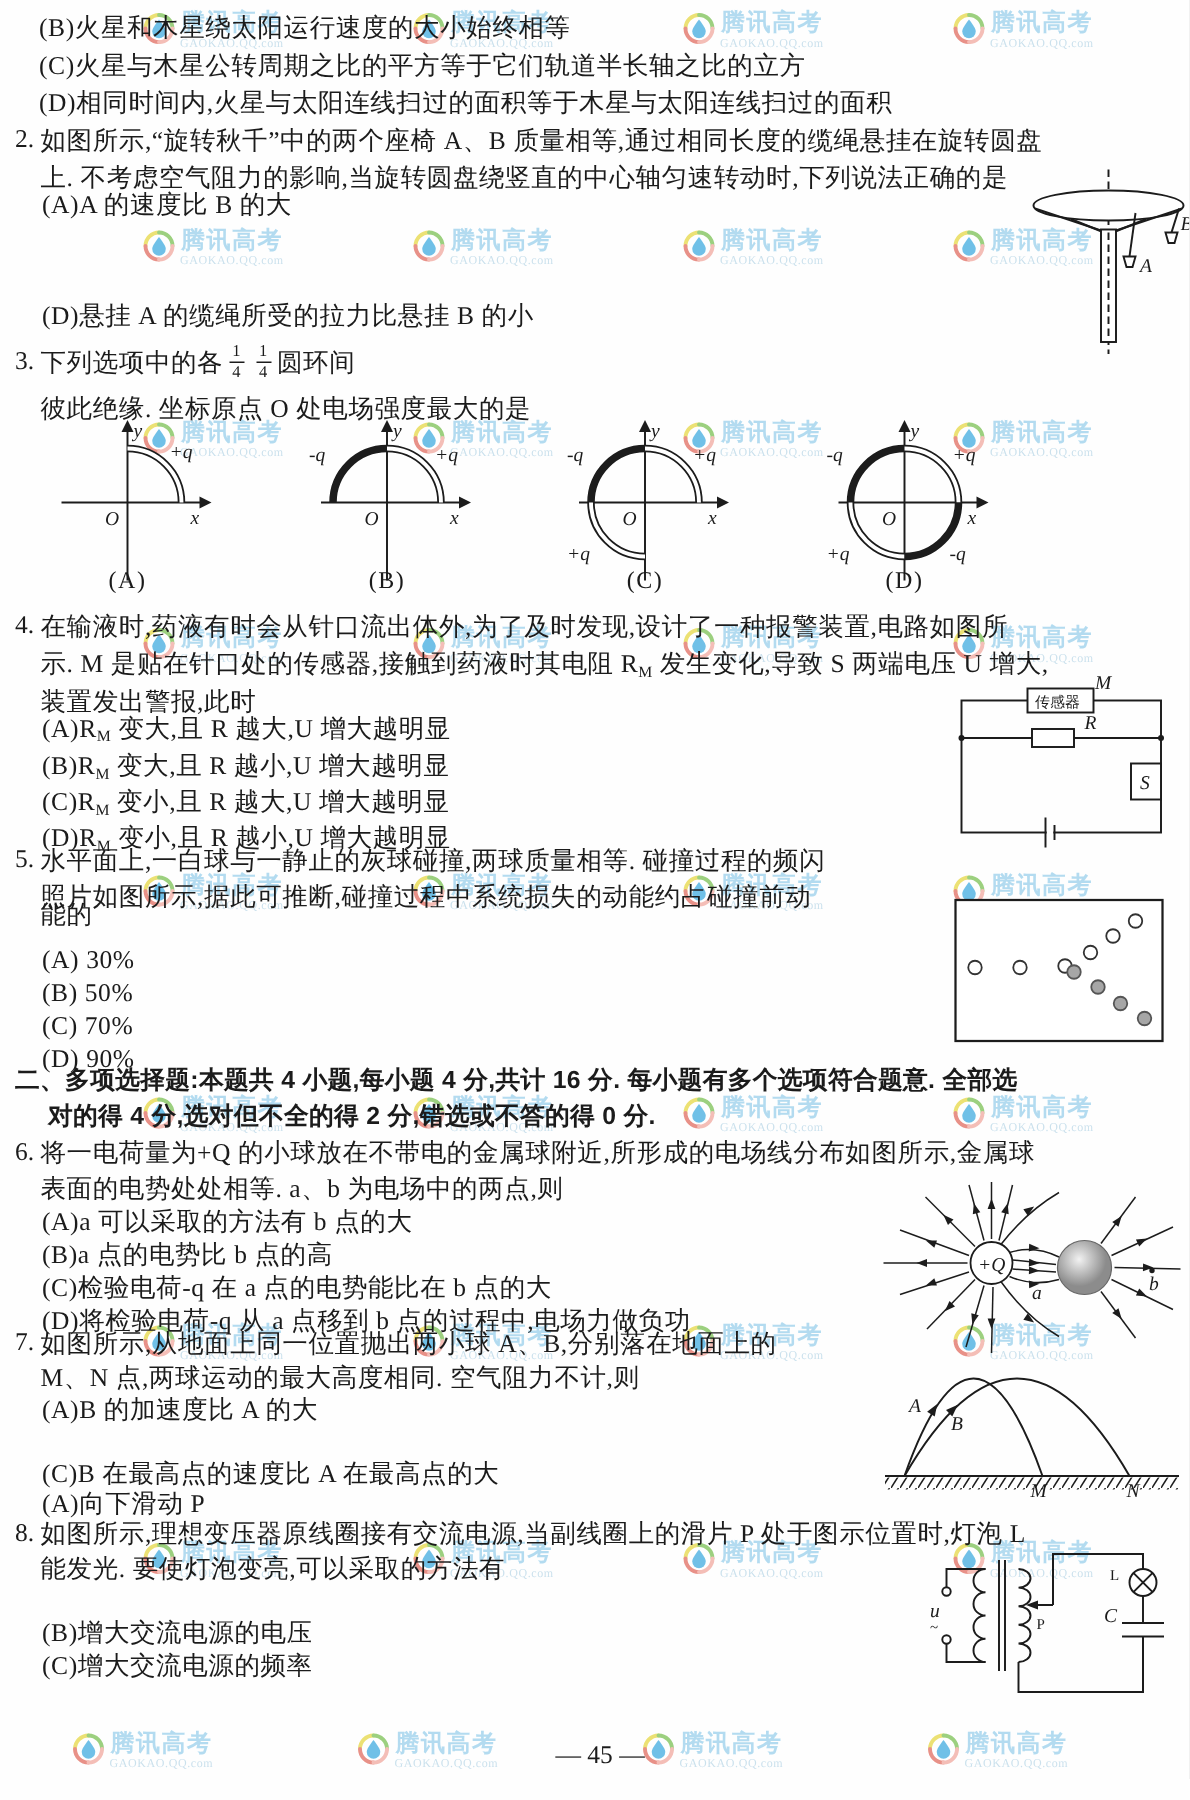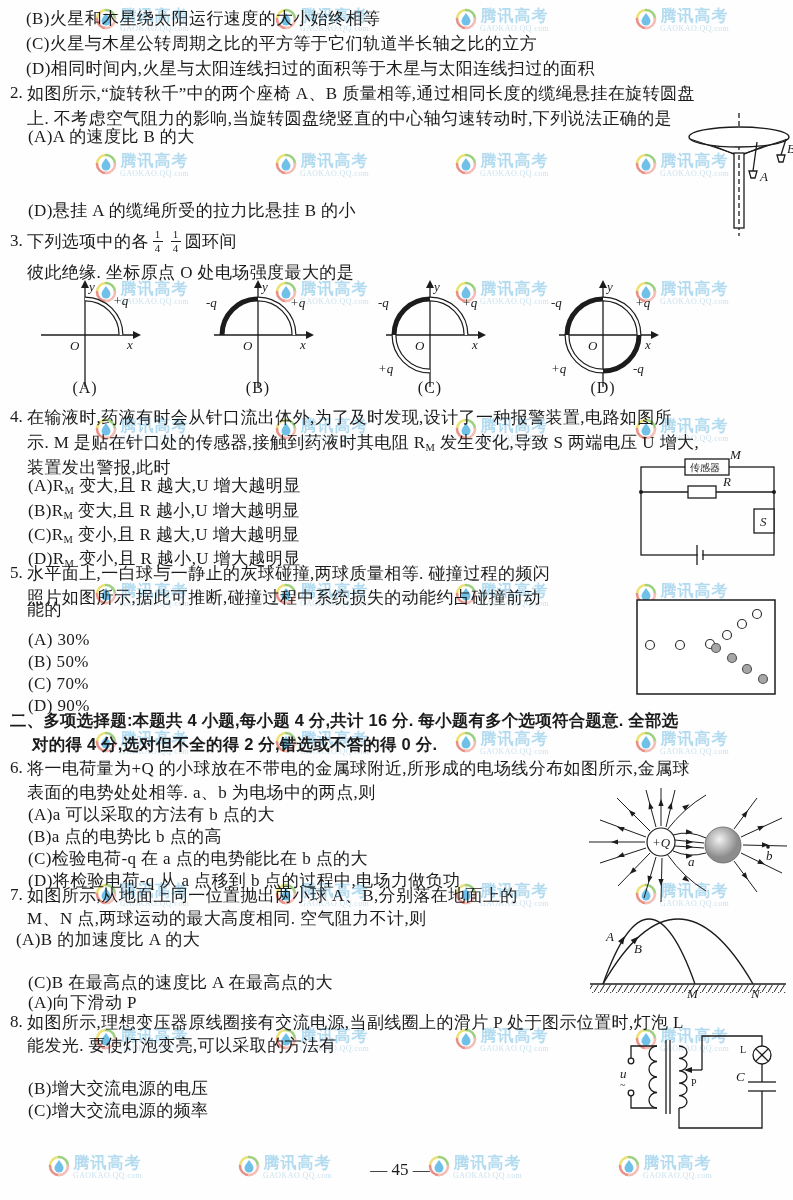--- a/index.html
+++ b/index.html
@@ -734,21 +734,21 @@
     <text class="svgtxt" x="652" y="847" font-size="12">+Q</text>
     <circle cx="723" cy="845" r="18" fill="url(#sph)" stroke="#666" stroke-width=".8"></circle>
     <text class="svgtxt" x="688" y="866">a</text>
     <circle class="ah" cx="768" cy="847" r="1.8"></circle>
     <text class="svgtxt" x="766" y="860">b</text>
   </svg>
 
   <div class="qnum" style="left:10px;top:885px">7.</div>
   <div class="ln" style="left:27px;top:885px">如图所示,从地面上同一位置抛出两小球 A、B,分别落在地面上的</div>
   <div class="ln" style="left:27px;top:908px">M、N 点,两球运动的最大高度相同. 空气阻力不计,则</div>
-  <div class="ln" style="left:16px;top:929px">(A)B 的加速度比 A 的大</div>
+  <div class="ln" style="left:28px;top:929px">(A)B 的加速度比 A 的大</div>
   <div class="ln" style="left:28px;top:972px">(C)B 在最高点的速度比 A 在最高点的大</div>
 
   <svg class="fig" style="left:585px;top:910px" width="206" height="90" viewBox="585 910 206 90">
     <defs>
       <pattern id="hatch" width="6" height="8" patternUnits="userSpaceOnUse">
         <line x1="5" y1="0" x2="0" y2="8" stroke="#1c1c1c" stroke-width="1"></line>
       </pattern>
       <path id="tri7" d="M-4.5,-3 L3.5,0 L-4.5,3 Z" fill="#1c1c1c"></path>
     </defs>
     <line class="k" x1="590" y1="984" x2="786" y2="984" stroke-width="1.4"></line>

